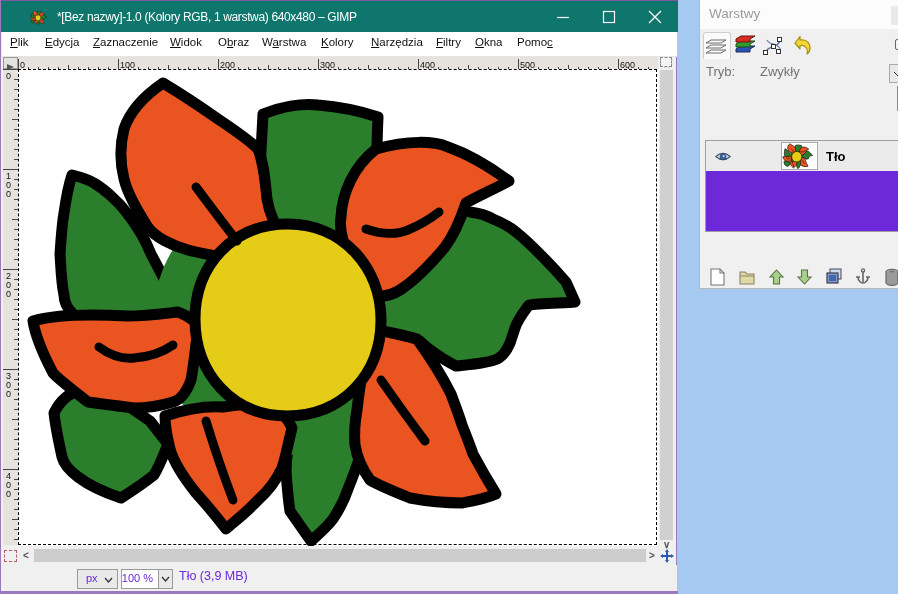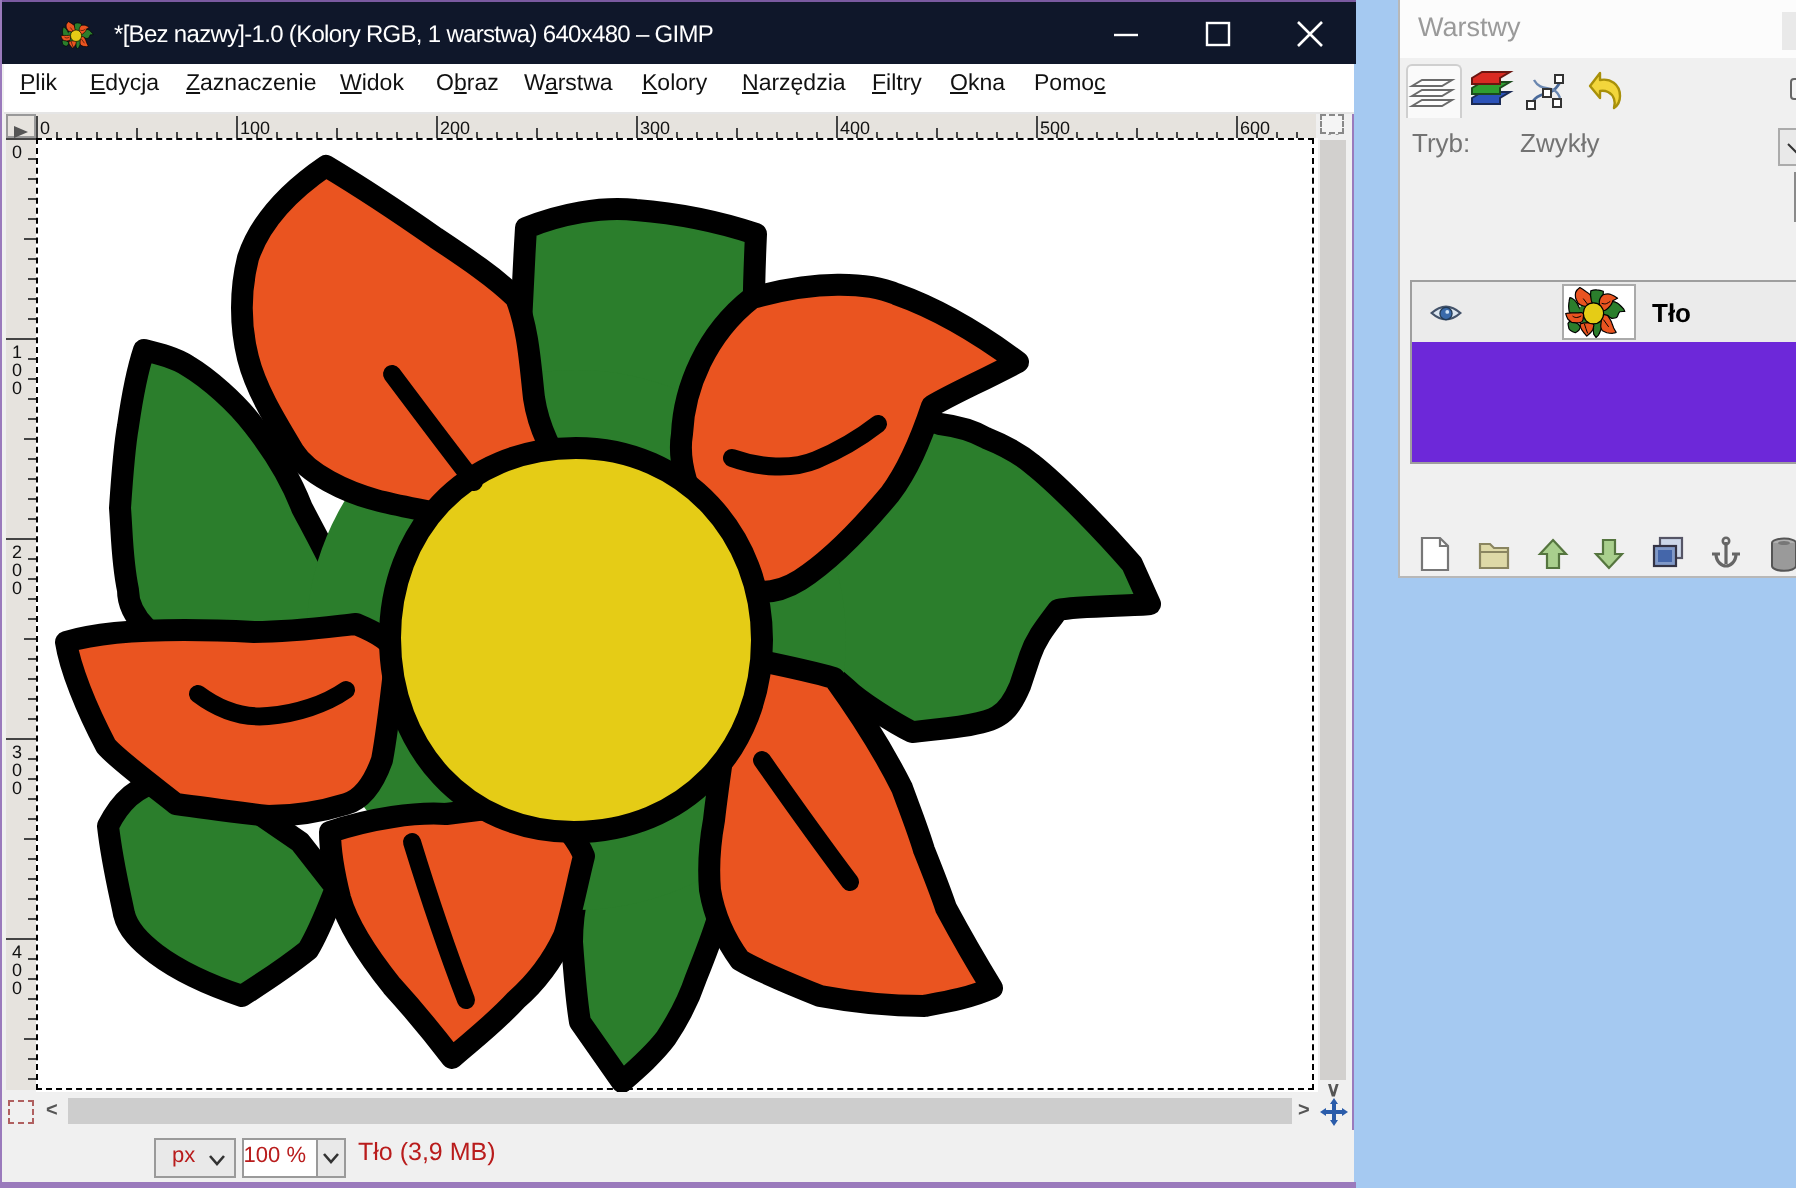--- a/index.html
+++ b/index.html
@@ -5,21 +5,21 @@
 * { margin:0; padding:0; box-sizing:border-box; }
 html,body { width:898px; height:594px; overflow:hidden; }
 body { font-family:"Liberation Sans", sans-serif; background:#a5c9f1; position:relative; }
 #gimp {
   position:absolute; left:0; top:0; width:677px; height:594px;
   background:#f0f0f0;
   border-left:1px solid #9a7abc; border-right:1px solid #9a7abc;
 }
 #titlebar {
   position:absolute; left:0; top:0; width:677px; height:32px;
-  background:#0f172a; border-top:1px solid #7a5aa0;
+  background:#0f766e; border-top:1px solid #7a5aa0;
   color:#fff; font-size:15px;
 }
 #title-text { position:absolute; left:56px; top:9px; white-space:nowrap; font-size:12px; letter-spacing:-0.35px; }
 .winbtn { position:absolute; top:0; height:32px; width:46px; color:#fff; text-align:center; }
 #menubar {
   position:absolute; left:1px; top:32px; width:675px; height:25px;
   background:#ffffff; border-bottom:1px solid #e5e5e5;
   font-size:11.5px; color:#111;
 }
 .menu-item { position:absolute; top:4px; }
@@ -33,21 +33,21 @@
 #dashedborder { position:absolute; left:0px; top:0px; width:639px; height:476px; border:1px dashed #000; }
 
 #vscroll { position:absolute; left:658px; top:57px; width:15px; height:496px; background:#f0f0f0; }
 #vthumb { position:absolute; left:659px; top:70px; width:13px; height:470px; background:#d2d0ce; }
 #hscroll { position:absolute; left:17px; top:548px; width:641px; height:15px; background:#f0f0f0; }
 #hthumb { position:absolute; left:33px; top:549px; width:612px; height:13px; background:#cdcdcd; }
 .sarrow { position:absolute; color:#555; font-size:10px; font-weight:bold; }
 #navcross { position:absolute; left:658px; top:548px; width:16px; height:16px; }
 #qmask { position:absolute; left:3px; top:550px; width:13px; height:12px; border:1px dashed #b06060; background:#f0f0f0; }
 
-#statusbar { position:absolute; left:1px; top:565px; width:675px; height:26px; background:#f0f0f0; font-size:12.5px; color:#b91c1c; }
+#statusbar { position:absolute; left:1px; top:565px; width:675px; height:26px; background:#f0f0f0; font-size:12.5px; color:#6d28d9; }
 #px-combo { position:absolute; left:75px; top:4px; width:41px; height:20px; background:#e9e9e9; border:1px solid #9a9a9a; font-size:11px; }
 #zoom-combo { position:absolute; left:119px; top:4px; width:52px; height:20px; background:#fff; border:1px solid #9a9a9a; font-size:11px;padding-left:40px; }
 #status-text { position:absolute; left:177px; top:4px; }
 #bottomborder { position:absolute; left:0; top:591px; width:677px; height:3px; background:#9a7abc; }
 
 #panel { position:absolute; left:699px; top:0; width:210px; height:289px; background:#f0f0f0; border:1px solid #b8b8b8; border-top:none; }
 #panel-title { position:absolute; left:0; top:0; width:208px; height:29px; background:#fcfcfc; color:#9a9a9a; font-size:13.5px; }
 #panel-close { position:absolute; left:191px; top:6px; width:17px; height:19px; background:#e9e9e9; }
 .tab { position:absolute; top:32px; width:28px; height:27px; }
 .tab-active { background:#fafafa; border:1px solid #cfcfcf; border-bottom:none; border-radius:3px 3px 0 0; }

